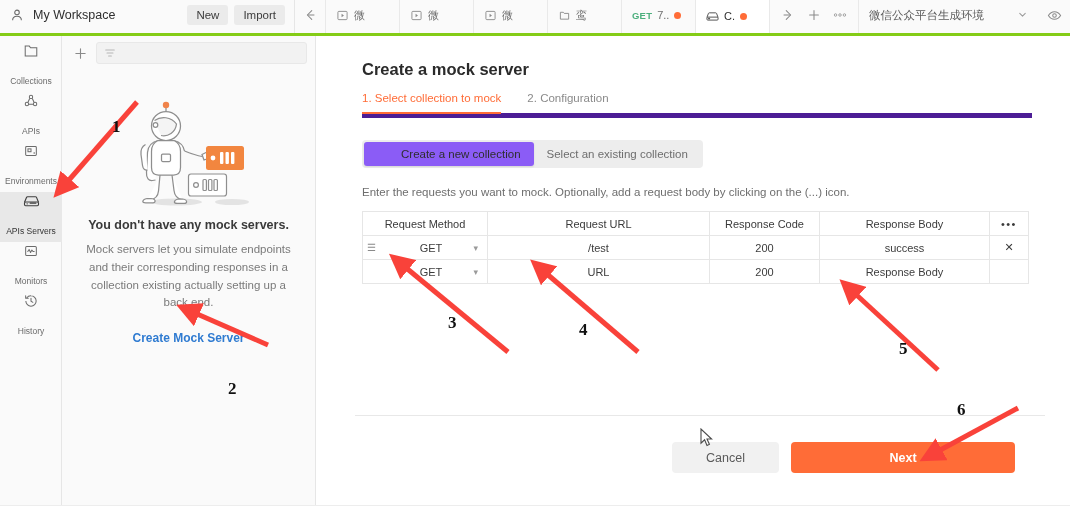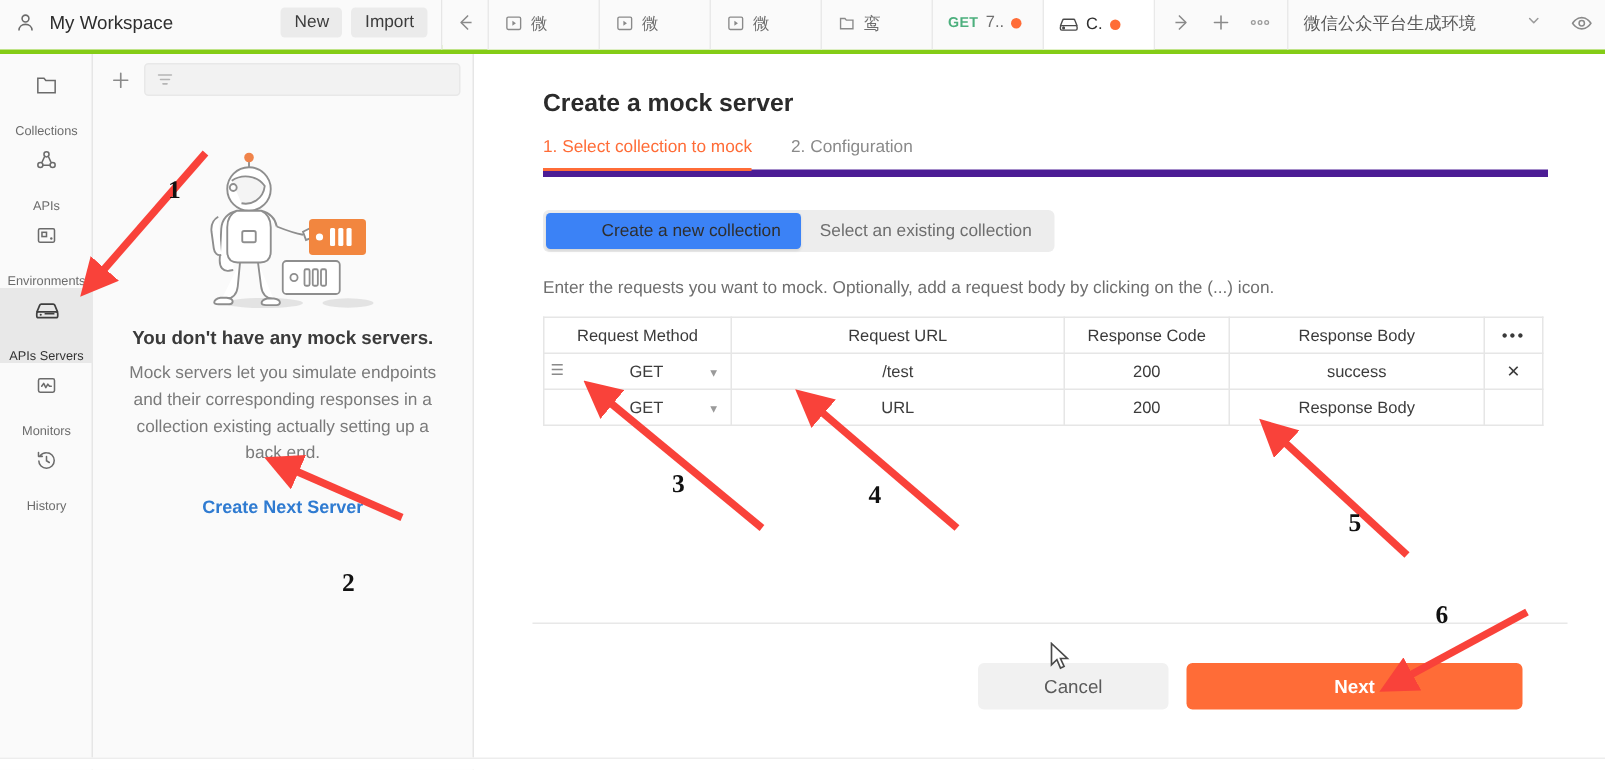--- a/index.html
+++ b/index.html
@@ -57,21 +57,21 @@
   .eye { width: 32px; height: 36px; display:flex;align-items:center;justify-content:center;color:#8a8a8a;cursor:pointer;}
 
   
   .rail {
     position: absolute; top: 36px; left: 0; width: 62px; height: 477px;
     background: #fafafa; border-right: 1px solid #e6e6e6;
     padding-top: 6px;
   }
   .rail-item {
     width: 62px; height: 50px; display:flex; flex-direction: column;
-    align-items:center; justify-content:flex-end; gap: 16px; cursor: pointer;
+    align-items:center; justify-content:flex-start; gap: 16px; cursor: pointer;
   }
   .rail-item.active { background: #e8e8e8; }
   .rail-ico { width: 18px; height: 18px; display:flex; align-items:center; justify-content:center; color:#6b6b6b;}
   .rail-label { font-size: 8.5px; color: #6b6b6b; white-space: nowrap; }
   .rail-item.active .rail-label, .rail-item.active .rail-ico { color:#333; }
 
   
   .pane {
     position: absolute; top: 36px; left: 62px; width: 254px; height: 477px;
     background: #fafafa; border-right: 1px solid #e6e6e6;
@@ -95,21 +95,21 @@
   .page-title { font-size: 16.5px; font-weight: 700; color: #2b2b2b; }
   .steps { display: flex; gap: 26px; margin-top: 13px; border-bottom: 5px solid #4c1d95; }
   .step { font-size: 11.5px; color: #8a8a8a; padding-bottom: 8px; cursor: pointer; }
   .step.active { color: #ff6c37; border-bottom: 2px solid #ff6c37; margin-bottom:-1px; }
 
   .seg { display: inline-flex; background:#ededed; border-radius: 4px; margin-top: 22px; padding: 2px; }
   .seg-btn {
     font-size: 11.5px; color: #6e6e6e; padding: 6px 13px; border-radius: 3px; cursor: pointer;
     border: none; background: transparent; font-family: inherit;
   }
-  .seg-btn.active { background: #3b82f6; color: #2e2e2e; box-shadow: 0 1px 2px rgba(0,0,0,.10); padding-left: 37px; }
+  .seg-btn.active { background: #8b5cf6; color: #2e2e2e; box-shadow: 0 1px 2px rgba(0,0,0,.10); padding-left: 37px; }
 
   .hint { font-size: 11.5px; color: #6e6e6e; margin-top: 18px; }
 
   table.mock { width: 666px; border-collapse: collapse; margin-top: 13px; table-layout: fixed; }
   table.mock th, table.mock td {
     border: 1px solid #e6e6e6; font-size: 11px; font-weight: 400; text-align: center;
     height: 24px; padding: 0 9px; color: #3c3c3c; vertical-align: middle;
   }
   table.mock th { color: #3a3a3a; background: #fff; }
   .c-meth { width: 125px; } .c-url { width: 222px; } .c-code { width: 110px; } .c-body { width: 170px; } .c-act { width: 39px; }
@@ -119,21 +119,21 @@
   .meth-val { display:block; padding-left: 12px; }
   .meth-val.nodrag { padding-left: 12px; }
   .chev { position: absolute; right: 9px; top: 50%; transform: translateY(-50%); color:#9a9a9a; font-size: 9px; }
   .ph { color: #b0b0b0; }
   .x-btn { text-align: center !important; color: #6a6a6a; cursor: pointer; font-size: 12px; }
 
   .divider { width: 690px; height: 1px; background: #e8e8e8; margin-top: 131px; margin-left: -7px; }
   .footer { display: flex; justify-content: flex-end; gap: 12px; margin-top: 26px; padding-right: 17px;}
   .btn-cancel {
     background: #f1f1f1; color: #5a5a5a; border: none; border-radius: 4px;
-    font-size: 12.5px; padding: 0 44px; height: 31px; cursor: pointer; font-family: inherit;
+    font-size: 12.5px; padding: 0 34px; height: 31px; cursor: pointer; font-family: inherit;
   }
   .btn-next {
     background: #ff6c37; color: #fff; border: none; border-radius: 4px; font-weight: 700;
     font-size: 12.5px; width: 224px; height: 31px; cursor: pointer; font-family: inherit;
   }
 
   
   .anno-layer { position:absolute; inset:0; pointer-events:none; }
   .anno-num { position: absolute; font-size: 17px; font-weight: 700; color: #111; font-family:"Liberation Serif", serif;}
   .cursor { position: absolute; left: 700px; top: 428px; }
@@ -379,21 +379,21 @@
             <rect x="74.5" y="80" width="38" height="22" rx="2.5" fill="#fff" stroke="#8e8e8e" stroke-width="1.2"></rect>
             <circle cx="82" cy="91" r="2.4" fill="none" stroke="#8e8e8e" stroke-width="1.2"></circle>
             <rect x="89" y="85.5" width="3.4" height="11" rx="1" fill="none" stroke="#8e8e8e" stroke-width="1.2"></rect>
             <rect x="94.5" y="85.5" width="3.4" height="11" rx="1" fill="none" stroke="#8e8e8e" stroke-width="1.2"></rect>
             <rect x="100" y="85.5" width="3.4" height="11" rx="1" fill="none" stroke="#8e8e8e" stroke-width="1.2"></rect>
           </g>
         </svg>
       </div>
       <div class="empty-title">You don't have any mock servers.</div>
       <div class="empty-desc">Mock servers let you simulate endpoints and their corresponding responses in a collection existing actually setting up a back end.</div>
-      <div class="empty-link">Create Next Server</div>
+      <div class="empty-link">Create Mock Server</div>
     </div>
   </div>
 
   <div class="main">
     <div class="main-inner">
       <div class="page-title">Create a mock server</div>
 
       <div class="steps">
         <div class="step active">1. Select collection to mock</div>
         <div class="step">2. Configuration</div>

